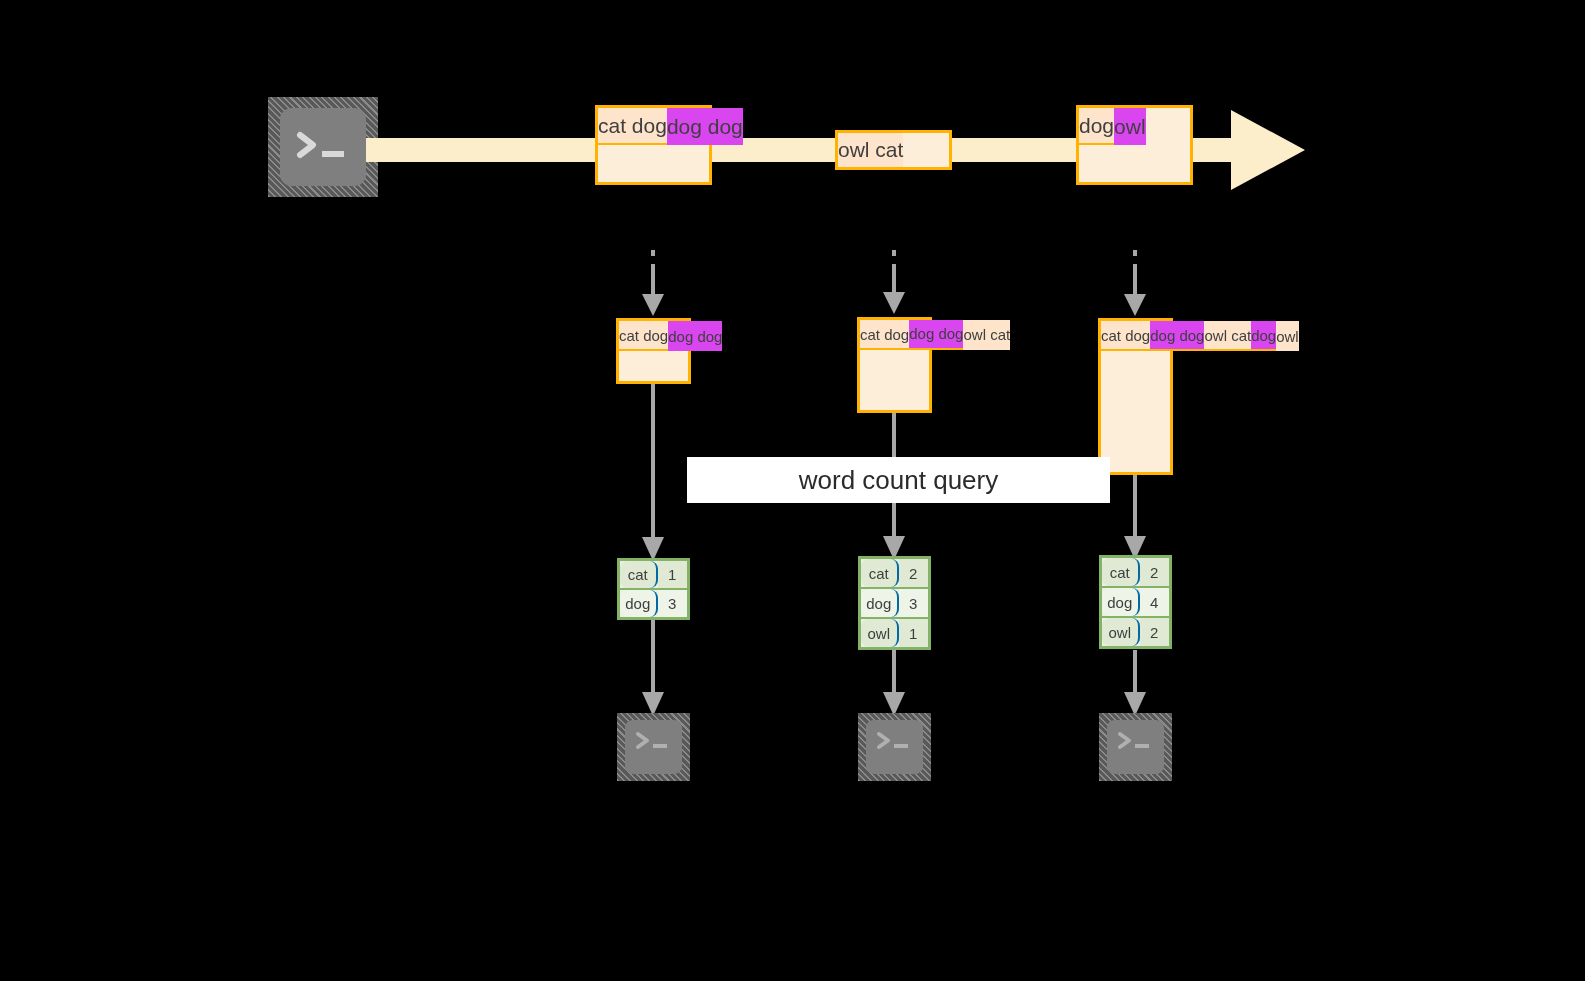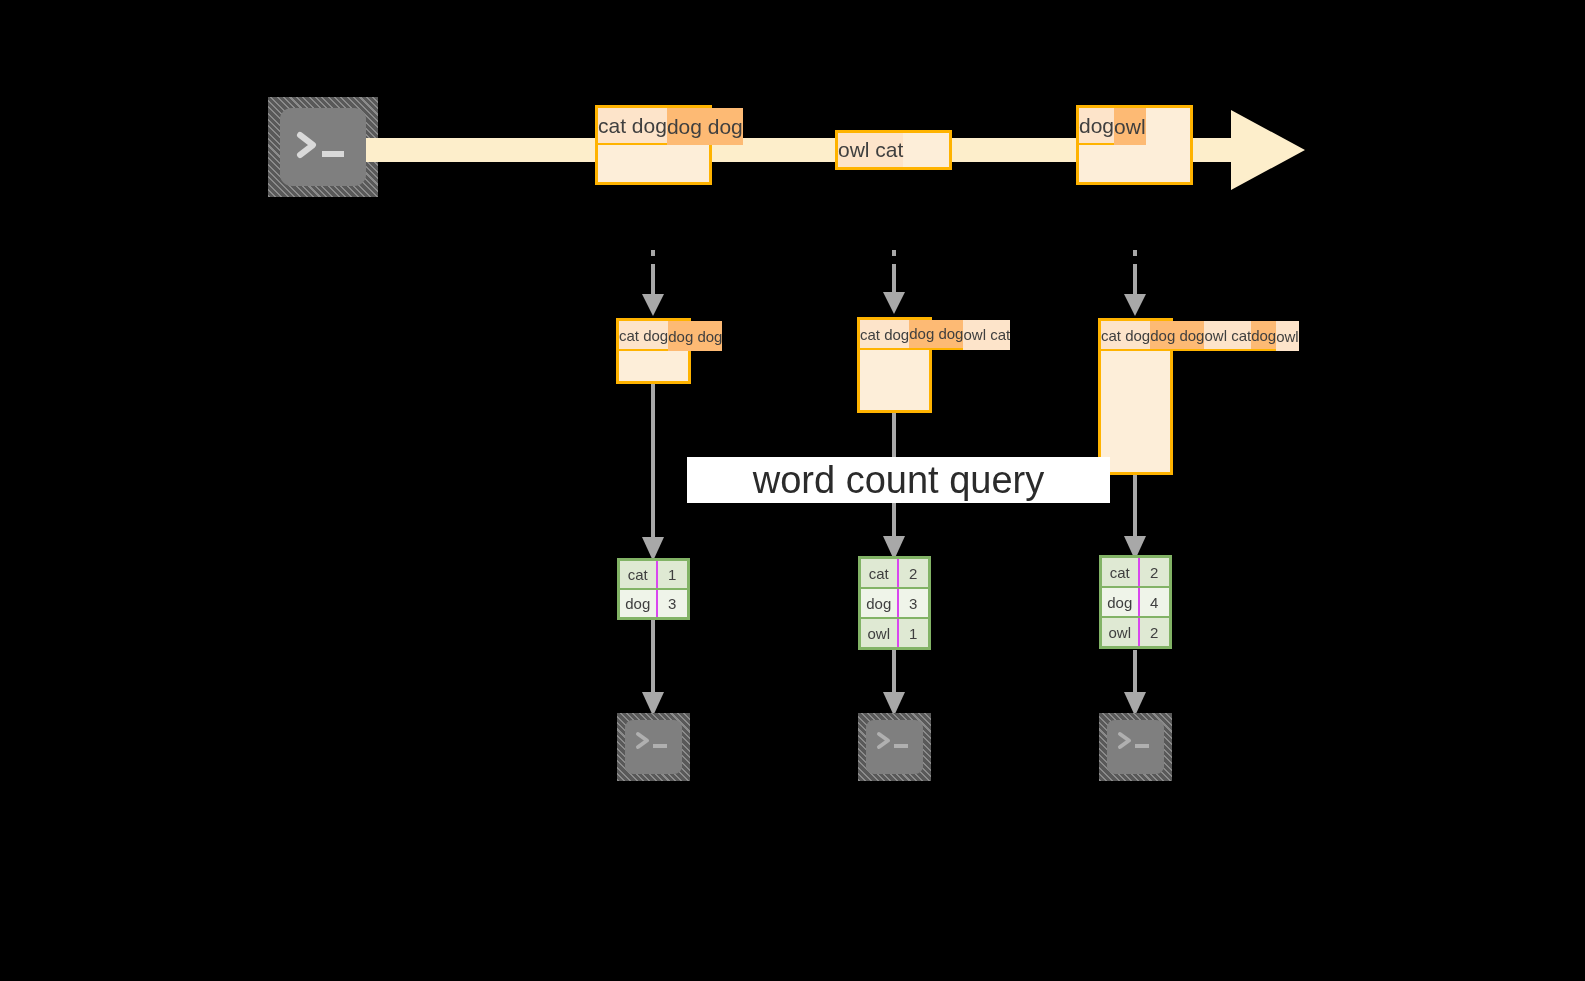--- a/index.html
+++ b/index.html
@@ -65,21 +65,21 @@
     box-sizing: border-box;
     display: flex;
     align-items: center;
     justify-content: center;
     color: #3f3f3f;
     white-space: nowrap;
     border-bottom: 2px solid #ffb300;
   }
   .rec-row:last-child { border-bottom: none; }
   .rec-row.dark  { background: #fde4ca; }
-  .rec-row.light { background: #fdba74; }
+  .rec-row.light { background: #d946ef; }
 
   
   .res-table {
     position: absolute;
     box-sizing: border-box;
     border: 3px solid #82b366;
     display: flex;
     flex-direction: column;
     background: #eaf1e2;
   }
@@ -90,21 +90,21 @@
   }
   .res-row:last-child { border-bottom: none; }
   .res-cell {
     box-sizing: border-box;
     display: flex;
     align-items: center;
     justify-content: center;
     color: #3f3f3f;
     white-space: nowrap;
   }
-  .res-cell.key { border-right: 2px solid #d946ef; }
+  .res-cell.key { border-right: 2px solid #0369a1; border-radius: 8px; }
   .res-row.dark  .res-cell { background: #dfe9d3; }
   .res-row.light .res-cell { background: #eff4e9; }
 
   
   .conn {
     position: absolute;
     overflow: visible;
   }
 
   
@@ -204,21 +204,21 @@
   </div>
 
   <div class="rec-stack" style="left:1098px; top:318px; width:75px; height:157px; font-size:15px;">
     <div class="rec-row dark" style="height:20%;">cat dog</div>
     <div class="rec-row light" style="height:20%;">dog dog</div>
     <div class="rec-row dark" style="height:20%;">owl cat</div>
     <div class="rec-row light" style="height:20%;">dog</div>
     <div class="rec-row dark" style="height:20%;">owl</div>
   </div>
 
-  <div class="query-label" style="left:687px; top:457px; width:423px; height:46px; font-size:38px;">
+  <div class="query-label" style="left:687px; top:457px; width:423px; height:46px; font-size:26px;">
     <span>word count query</span>
   </div>
 
   <div class="res-table" style="left:617px; top:558px; width:73px; height:62px; font-size:15px;">
     <div class="res-row dark">
       <div class="res-cell key" style="width:56%;">cat</div>
       <div class="res-cell count" style="width:44%;">1</div>
     </div>
     <div class="res-row light">
       <div class="res-cell key" style="width:56%;">dog</div>

